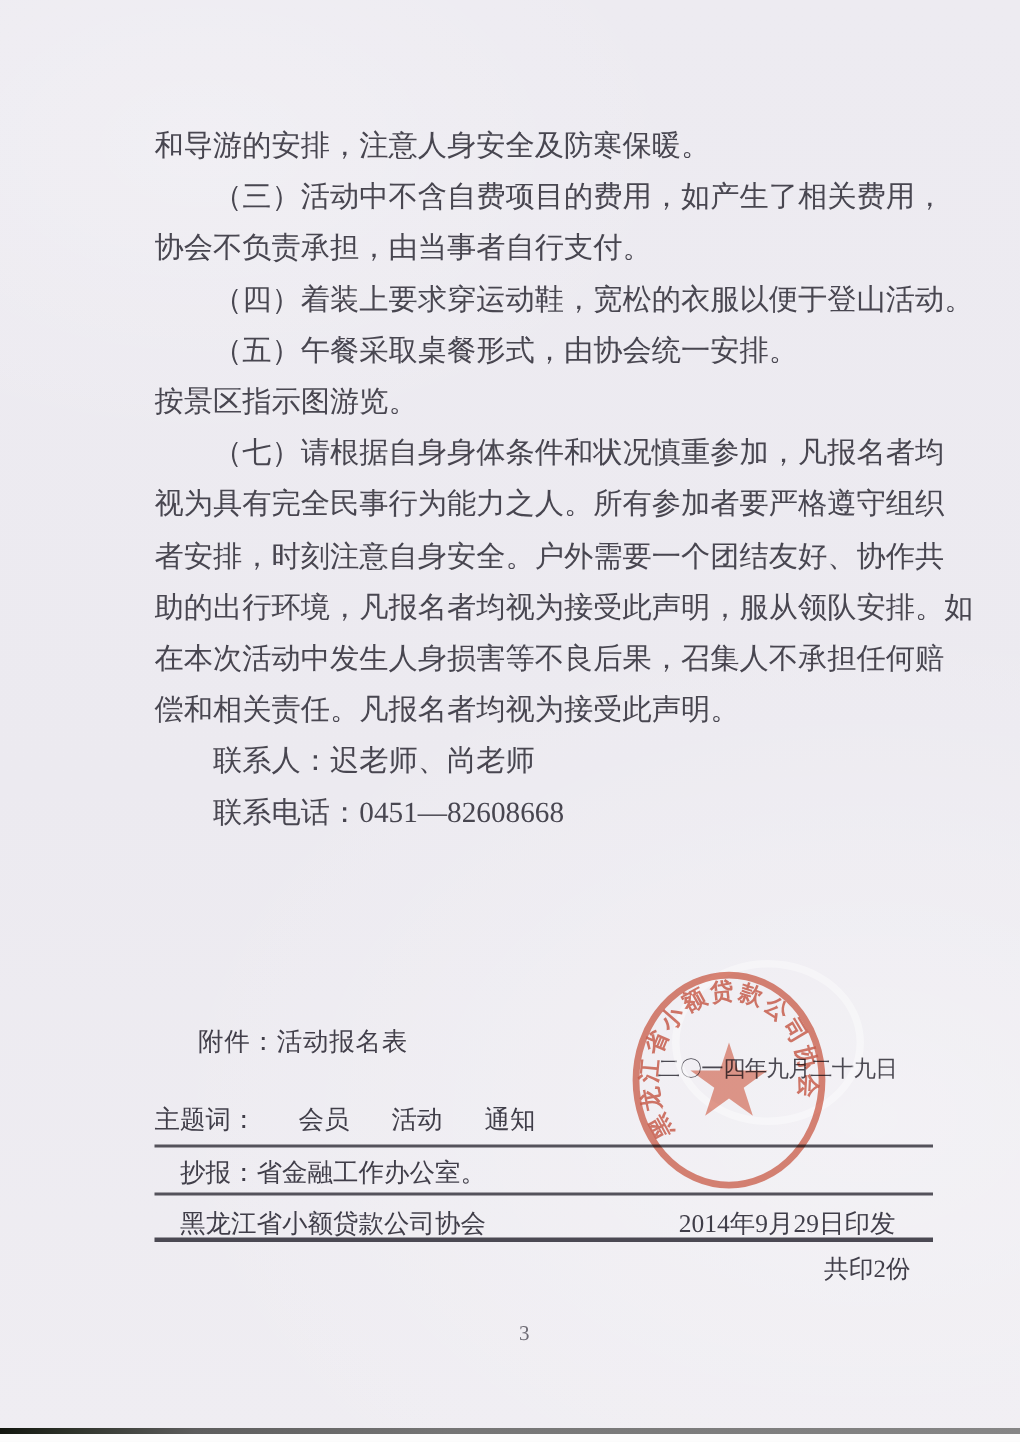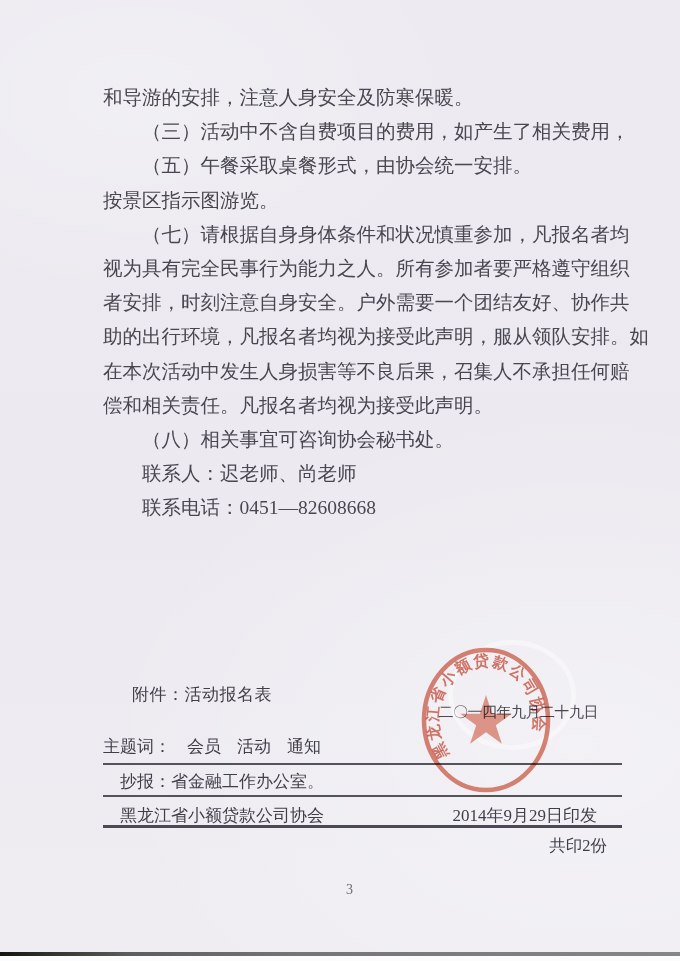--- a/index.html
+++ b/index.html
@@ -28,21 +28,21 @@
   .attachment{
     position:absolute;left:132px;top:683px;
     font-size:17px;font-weight:400;letter-spacing:0.5px;color:#423f4a;white-space:nowrap;
   }
   .date-cn{
     position:absolute;right:82px;top:703px;
     font-size:15px;letter-spacing:-0.5px;white-space:nowrap;color:#4a4851;
   }
   .footer-row{position:absolute;font-size:17px;color:#403e49;white-space:nowrap;}
   .subject-row{left:103px;top:735px;}
-  .subject-row .term{margin-left:16px;}
+  .subject-row .term{margin-left:28px;}
   .subject-row .term:first-of-type{margin-left:9px;}
   .copy-row{left:120px;top:770px;}
   .issuer-row-left{left:120px;top:804px;}
   .issuer-row-right{right:83px;top:804px;}
   .copies-row{right:73px;top:835px;font-size:16.5px;}
   .rule{position:absolute;left:103px;width:519px;background:#54525b;}
   .rule1{top:763px;height:2px;}
   .rule2{top:795px;height:2px;}
   .rule3{top:825px;height:3px;background:#4b4953;}
   .page-number{
@@ -60,29 +60,30 @@
 </style>
 </head>
 <body>
 
 <div class="page">
   <div class="paper"></div>
 
   <div class="body-text">
     <div class="line">和导游的安排，注意人身安全及防寒保暖。</div>
     <div class="line">　　（三）活动中不含自费项目的费用，如产生了相关费用，</div>
+    <div class="line">协会不负责承担，由当事者自行支付。</div>
+    <div class="line">　　（四）着装上要求穿运动鞋，宽松的衣服以便于登山活动。</div>
     <div class="line">　　（五）午餐采取桌餐形式，由协会统一安排。</div>
     <div class="line">按景区指示图游览。</div>
     <div class="line">　　（七）请根据自身身体条件和状况慎重参加，凡报名者均</div>
     <div class="line">视为具有完全民事行为能力之人。所有参加者要严格遵守组织</div>
     <div class="line">者安排，时刻注意自身安全。户外需要一个团结友好、协作共</div>
     <div class="line">助的出行环境，凡报名者均视为接受此声明，服从领队安排。如</div>
     <div class="line">在本次活动中发生人身损害等不良后果，召集人不承担任何赔</div>
     <div class="line">偿和相关责任。凡报名者均视为接受此声明。</div>
-    <div class="line">　　（八）相关事宜可咨询协会秘书处。</div>
     <div class="line">　　联系人：迟老师、尚老师</div>
     <div class="line">　　联系电话：0451—82608668</div>
   </div>
 
   <div class="attachment">附件：活动报名表</div>
 
   <div class="date-cn">二〇一四年九月二十九日</div>
 
   <div class="emboss"></div>
 

